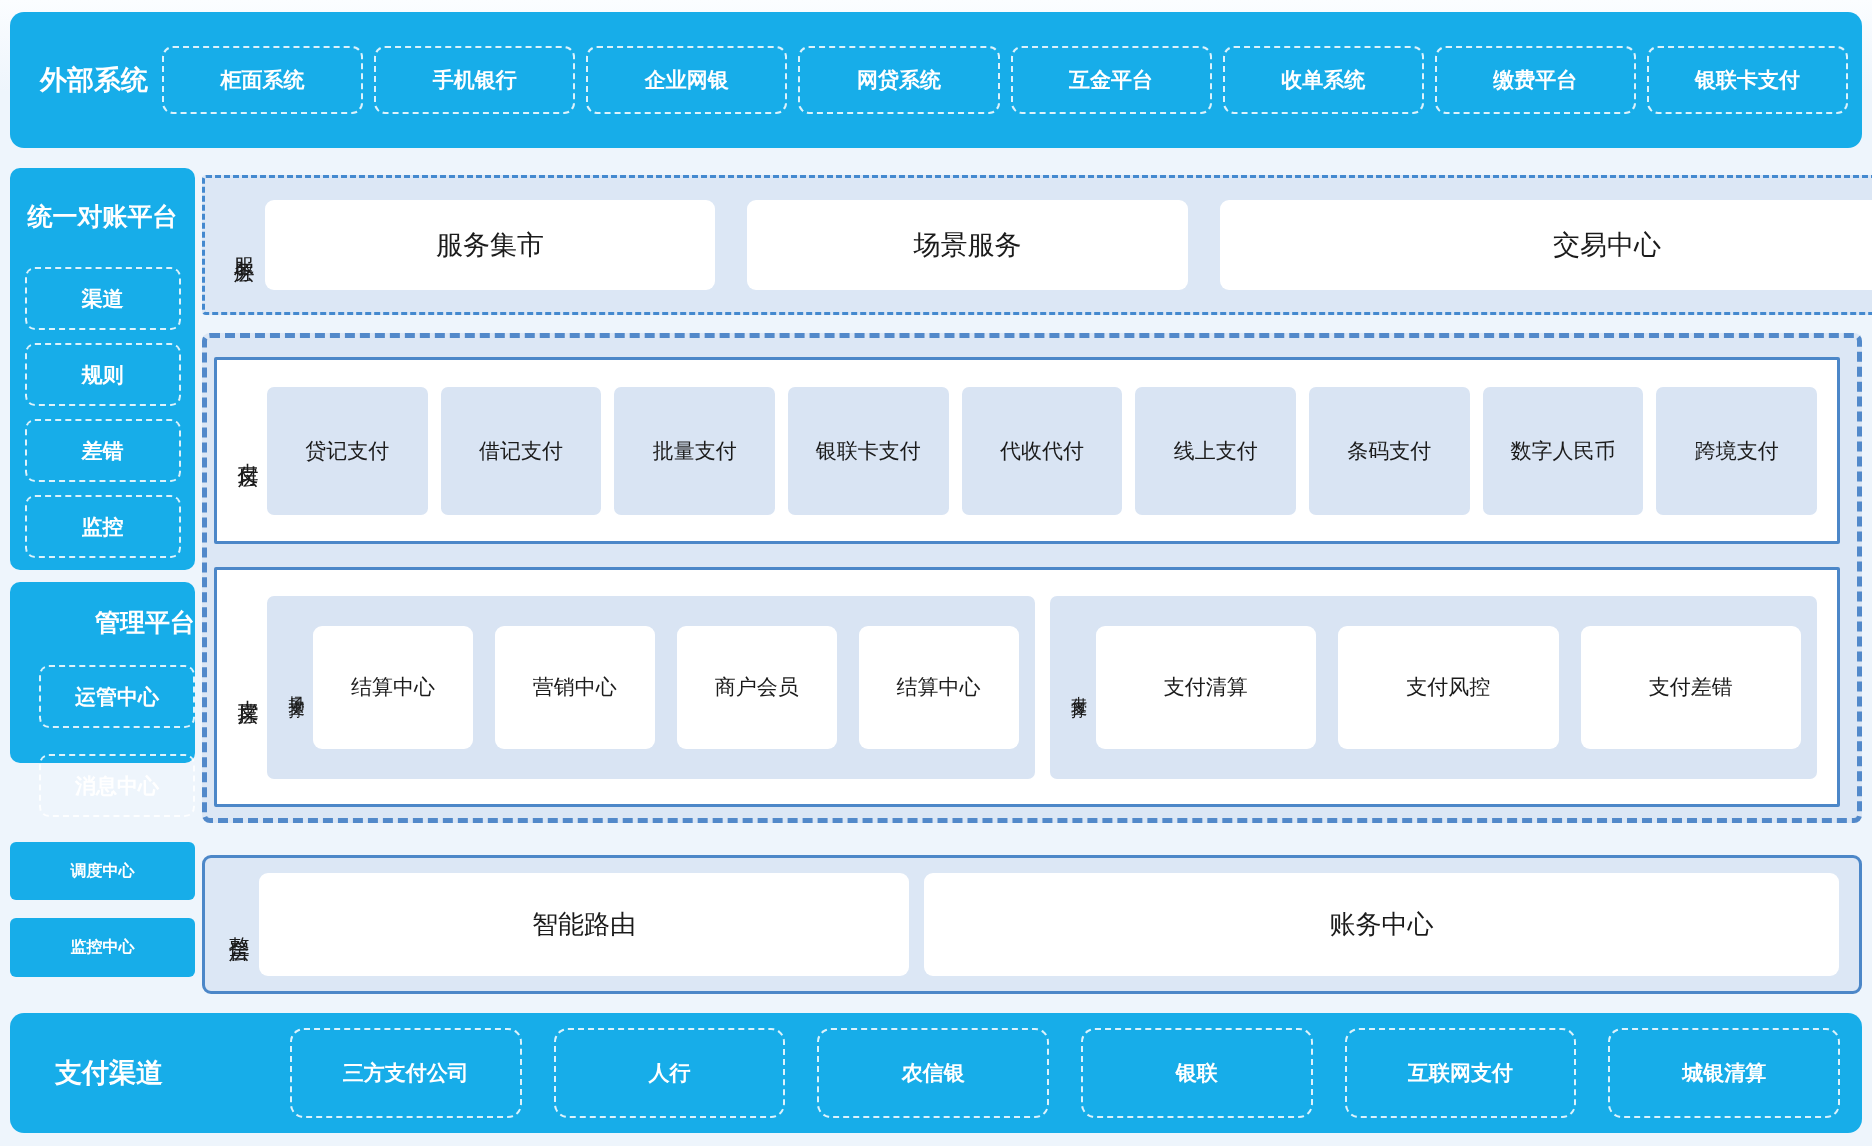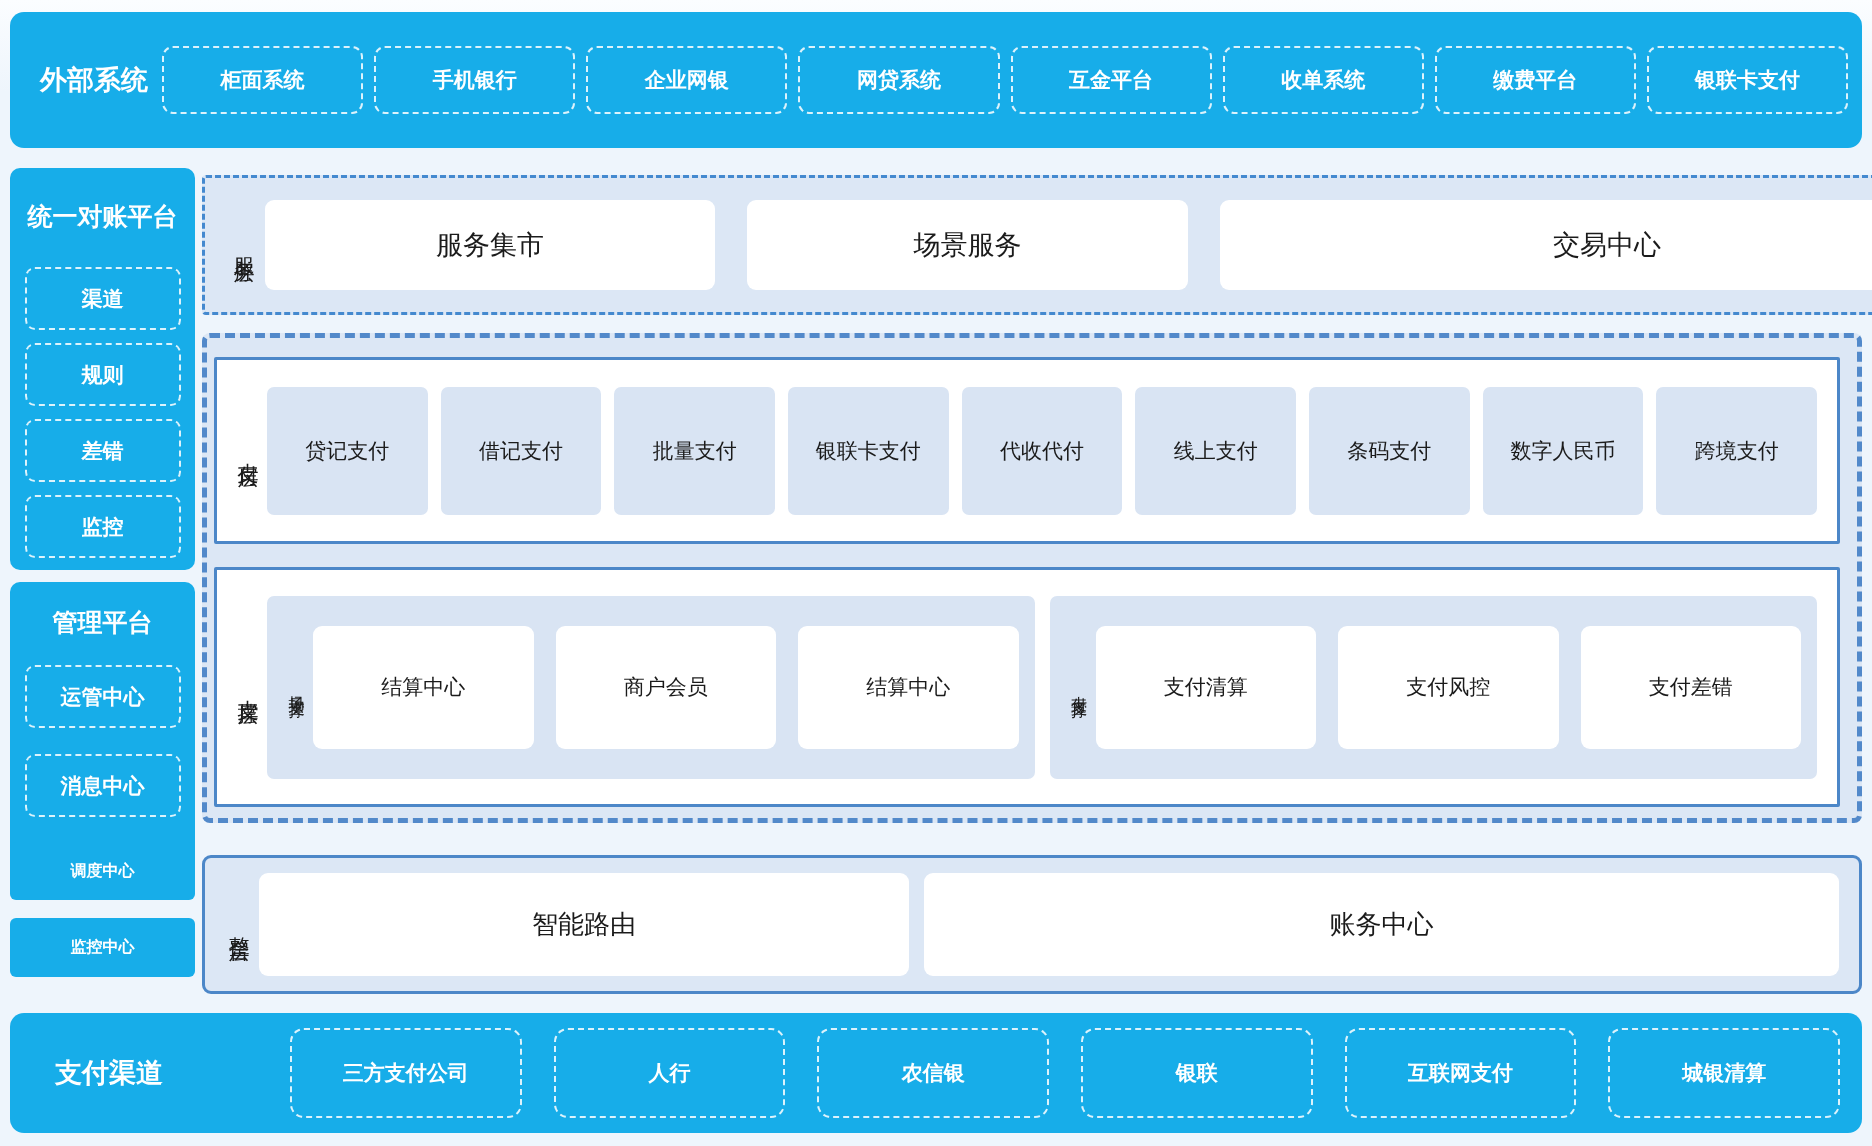--- a/index.html
+++ b/index.html
@@ -31,21 +31,21 @@
   }
   .topbar .bar-item { height:68px; }
   .bottombar .bar-item { height:90px; border-radius:14px; }
 
   
   .side-block {
     position:absolute; left:10px; width:185px; background:#17ade9;
     border-radius:10px; display:flex; flex-direction:column; align-items:center;
   }
   .side-recon { top:168px; height:402px; }
-  .side-mgmt  { top:582px; height:318px; }
+  .side-mgmt  { top:582px; height:181px;align-items:flex-end; }
   .side-title { color:#fff; font-weight:bold; font-size:25px; text-align:center; }
   .side-recon .side-title { margin-top:32px; }
   .side-mgmt  .side-title { margin-top:24px; }
   .side-items { display:flex; flex-direction:column; align-items:center; }
   .side-recon .side-items { margin-top:34px; gap:13px; }
   .side-mgmt  .side-items { margin-top:26px; gap:26px; }
   .side-item {
     width:156px; height:63px; border:2px dashed rgba(255,255,255,0.85);
     border-radius:10px; color:#fff; font-size:21px; font-weight:bold;
     display:flex; align-items:center; justify-content:center;
@@ -186,20 +186,21 @@
     </div>
 
     <div class="solid-box support-box">
       <div class="v-label">支撑层</div>
       <div class="support-groups">
 
         <div class="support-group">
           <div class="v-label">场景支撑</div>
           <div class="support-group-items">
             <div class="white-box">结算中心</div>
+            <div class="white-box">营销中心</div>
             <div class="white-box">商户会员</div>
             <div class="white-box">结算中心</div>
           </div>
         </div>
 
         <div class="support-group">
           <div class="v-label">支付支撑</div>
           <div class="support-group-items">
             <div class="white-box">支付清算</div>
             <div class="white-box">支付风控</div>

